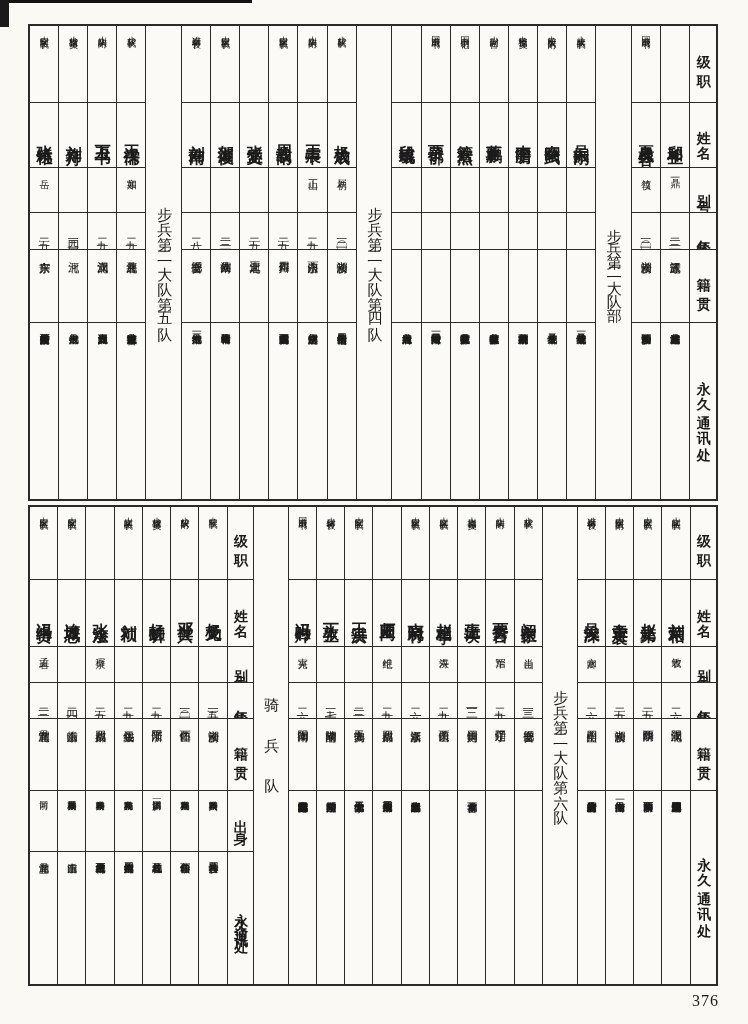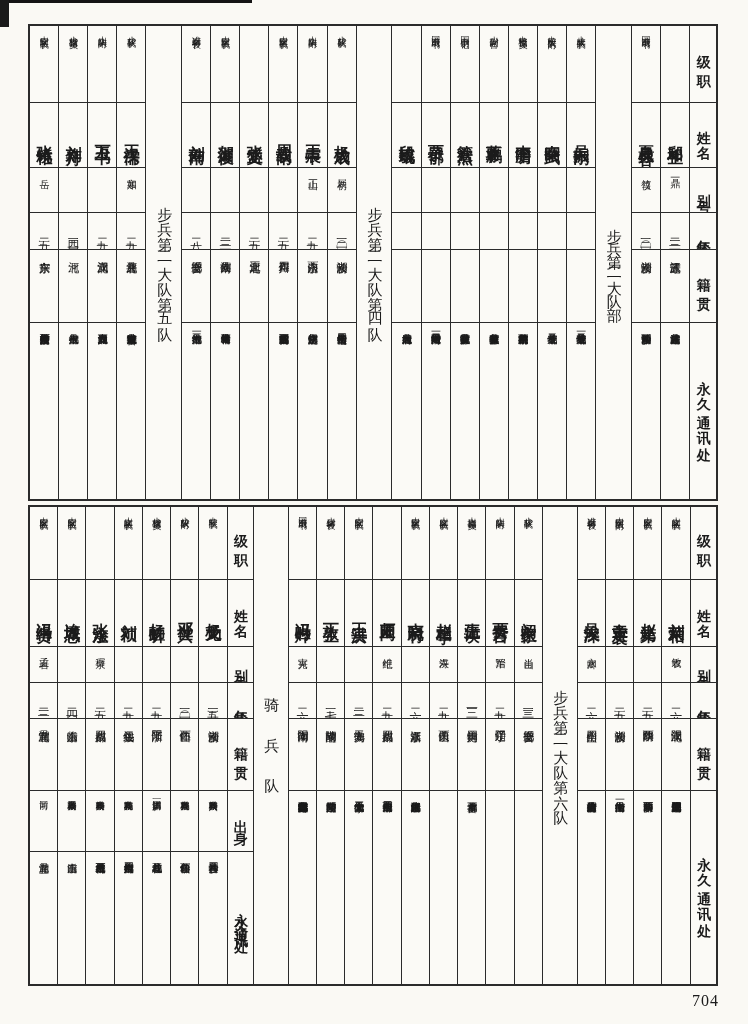--- a/index.html
+++ b/index.html
@@ -937,14 +937,14 @@
           <span class="vtext">湖北宜昌</span>
         </div>
         <div class="cell r-origin">
           <span class="vtext">同前</span>
         </div>
         <div class="cell r-addr">
           <span class="vtext">湖北宜昌</span>
         </div>
       </div>
     </div>
-  <div class="page-number">704</div>
+  <div class="page-number">376</div>
 </div>
 
 </body></html>

